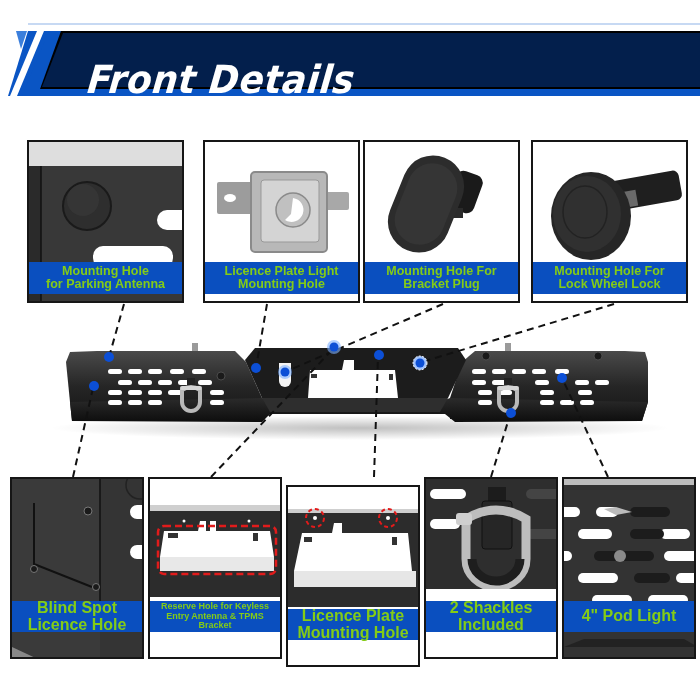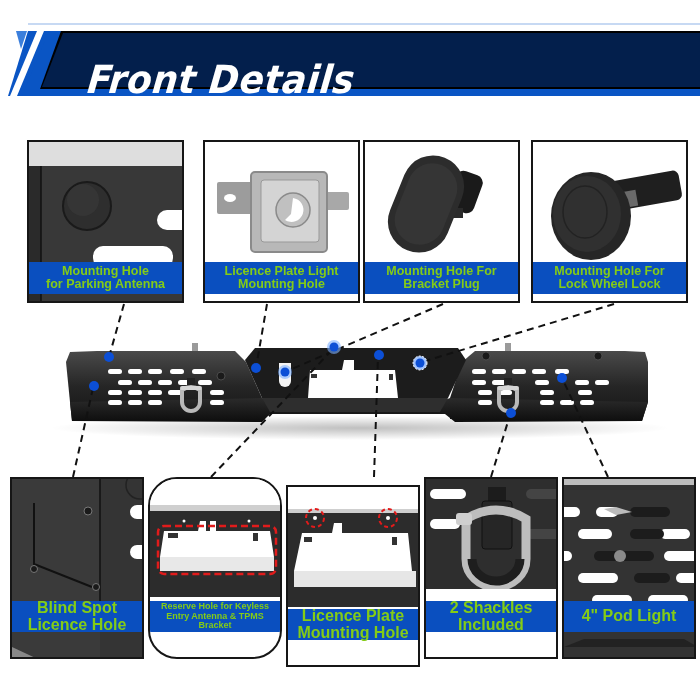--- a/index.html
+++ b/index.html
@@ -246,21 +246,21 @@
     </svg>
   </div>
   <div class="label">
     <div>
         <div>Blind Spot</div>
         <div>Licence Hole</div>
       </div>
   </div>
 </div>
 
-<div class="box bot-box" style="left:148px;border-radius:29px;">
+<div class="box bot-box" style="left:148px;">
   <div class="photo">
     <svg width="134" height="182">
       <rect x="0" y="0" width="134" height="26" fill="#ffffff"></rect>
       <rect x="0" y="26" width="134" height="6" fill="#cfcfcf"></rect>
       <rect x="0" y="32" width="134" height="86" fill="#2c2c2c"></rect>
       <polygon points="14,52 48,52 50,42 56,42 56,52 60,52 60,42 66,42 66,52 120,52 124,78 10,78" fill="#ffffff"></polygon>
       <rect x="10" y="78" width="114" height="14" fill="#e8e8e8"></rect>
       <rect x="18" y="54" width="10" height="5" fill="#333"></rect>
       <rect x="103" y="54" width="5" height="8" fill="#333"></rect>
       <circle cx="34" cy="42" r="1.5" fill="#fff"></circle>

